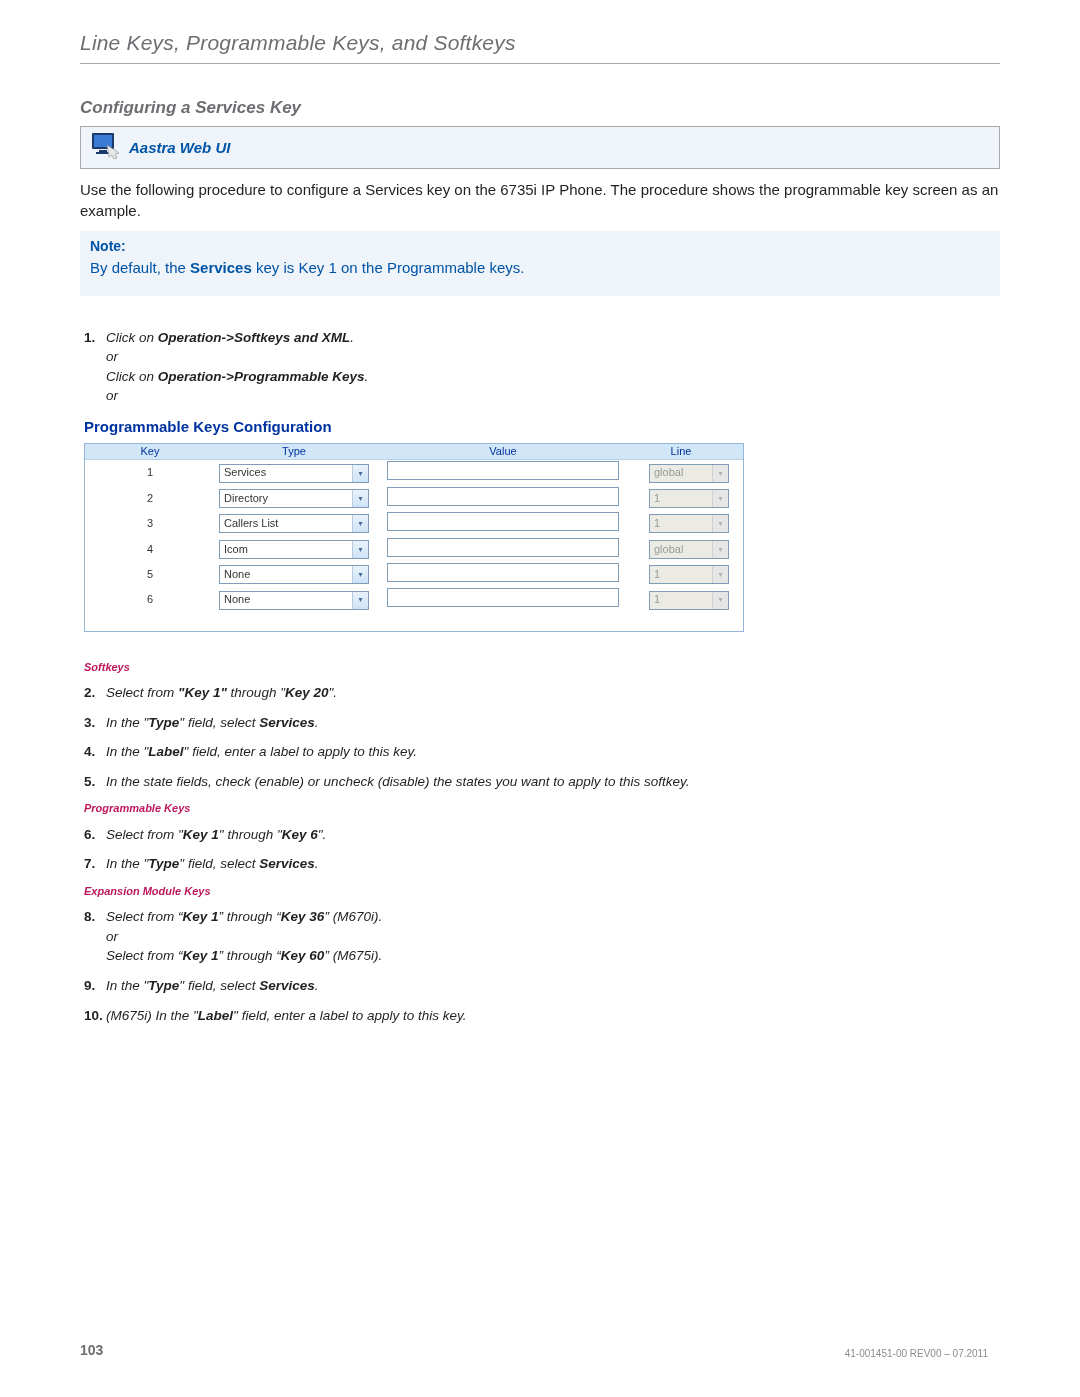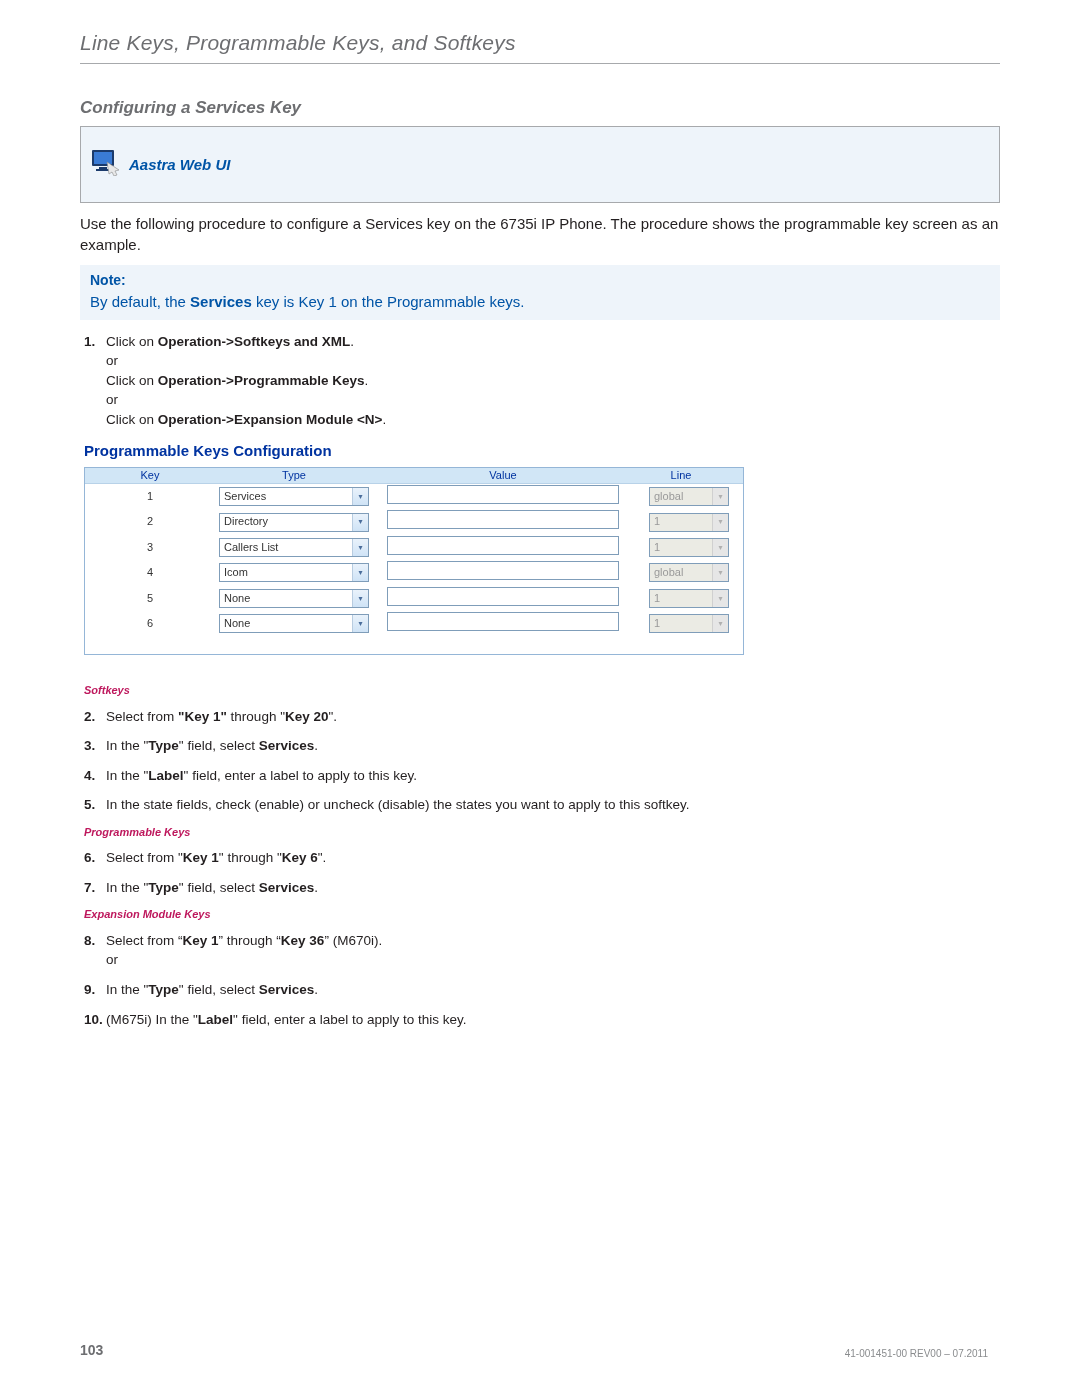--- a/index.html
+++ b/index.html
@@ -27,48 +27,48 @@
     font-weight: 600;
     color: #6d6e71;
     font-size: 17px;
     margin-bottom: 6px;
   }
   .web-ui-banner {
     border: 1px solid #a7a9ac;
     background: #eef4fa;
     display: flex;
     align-items: center;
-    padding: 21px 8px;
+    padding: 4px 8px;
     margin-bottom: 10px;
   }
   .web-ui-banner svg { flex: 0 0 auto; }
   .web-ui-banner .label {
     color: #0054a6;
     font-style: italic;
     font-weight: 700;
     font-size: 15px;
     margin-left: 8px;
   }
   .paragraph { margin-bottom: 10px; }
   .note-box {
     background: #eef4fa;
-    padding: 6px 10px 8px 10px;
+    padding: 6px 10px 18px 10px;
     margin-top: 6px;
-    margin-bottom: 12px;
+    margin-bottom: 32px;
   }
   .note-box .note-label {
     color: #0054a6;
     font-weight: 700;
     font-size: 14px;
   }
   .note-box .note-text { color: #0054a6; font-size: 15px; }
   .steps-block { margin-left: 4px; }
   .step-row { display: flex; margin-bottom: 10px; font-size: 13.5px; line-height: 1.45; }
   .step-num { font-weight: 700; min-width: 22px; }
-  .step-body { flex: 1; }
+  .step-body { flex: 1; font-style: italic; }
   .step-body .sub { display: block; }
   .bold { font-weight: 700; }
 
   
   .config-ui-wrap { margin: 4px 0 28px 4px; }
   .config-title {
     color: #0033a0;
     font-weight: 700;
     font-family: Arial, sans-serif;
     font-size: 15px;
@@ -175,21 +175,20 @@
 </div>
 
 <div class="steps-block">
   <div class="step-row">
     <div class="step-num">1.</div>
     <div class="step-body">
       <span class="sub"><span>Click on </span><span class="bold">Operation-&gt;Softkeys and XML</span><span>.</span></span>
       <span class="sub">or</span>
       <span class="sub"><span>Click on </span><span class="bold">Operation-&gt;Programmable Keys</span><span>.</span></span>
       <span class="sub">or</span>
-      <span class="sub"><span>Click on </span><span class="bold">Operation-&gt;Expansion Module &lt;N&gt;</span><span>.</span></span>
     </div>
   </div>
 </div>
 
 <div class="config-ui-wrap">
   <div class="config-title">Programmable Keys Configuration</div>
   <div class="config-frame">
     <div class="config-thead">
       <div class="col-key">Key</div>
       <div class="col-type">Type</div>
@@ -305,20 +304,21 @@
   </div>
 </div>
 
 <div class="sub-heading">Expansion Module Keys</div>
 <div class="steps-block">
   <div class="step-row">
     <div class="step-num">8.</div>
     <div class="step-body">
       <span class="sub"><span>Select from “</span><span class="bold">Key 1</span><span>” through “</span><span class="bold">Key 36</span><span>” (M670i).</span></span>
       <span class="sub">or</span>
+      <span class="sub"><span>Select from “</span><span class="bold">Key 1</span><span>” through “</span><span class="bold">Key 60</span><span>” (M675i).</span></span>
     </div>
   </div>
   <div class="step-row">
     <div class="step-num">9.</div>
     <div class="step-body"><span>In the "</span><span class="bold">Type</span><span>" field, select </span><span class="bold">Services</span><span>.</span></div>
   </div>
   <div class="step-row">
     <div class="step-num">10.</div>
     <div class="step-body"><span>(M675i) In the "</span><span class="bold">Label</span><span>" field, enter a label to apply to this key.</span></div>
   </div>

